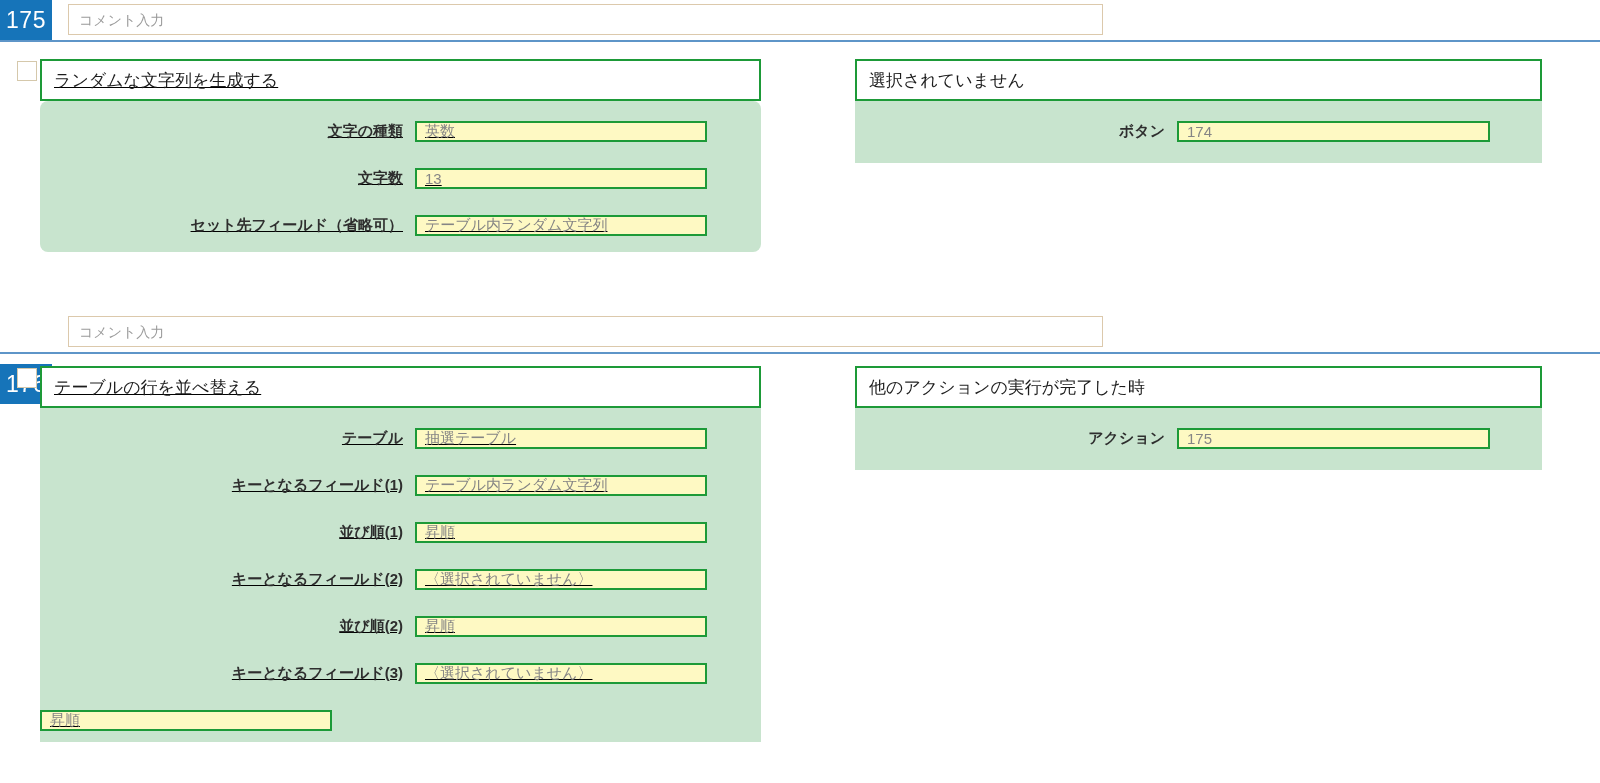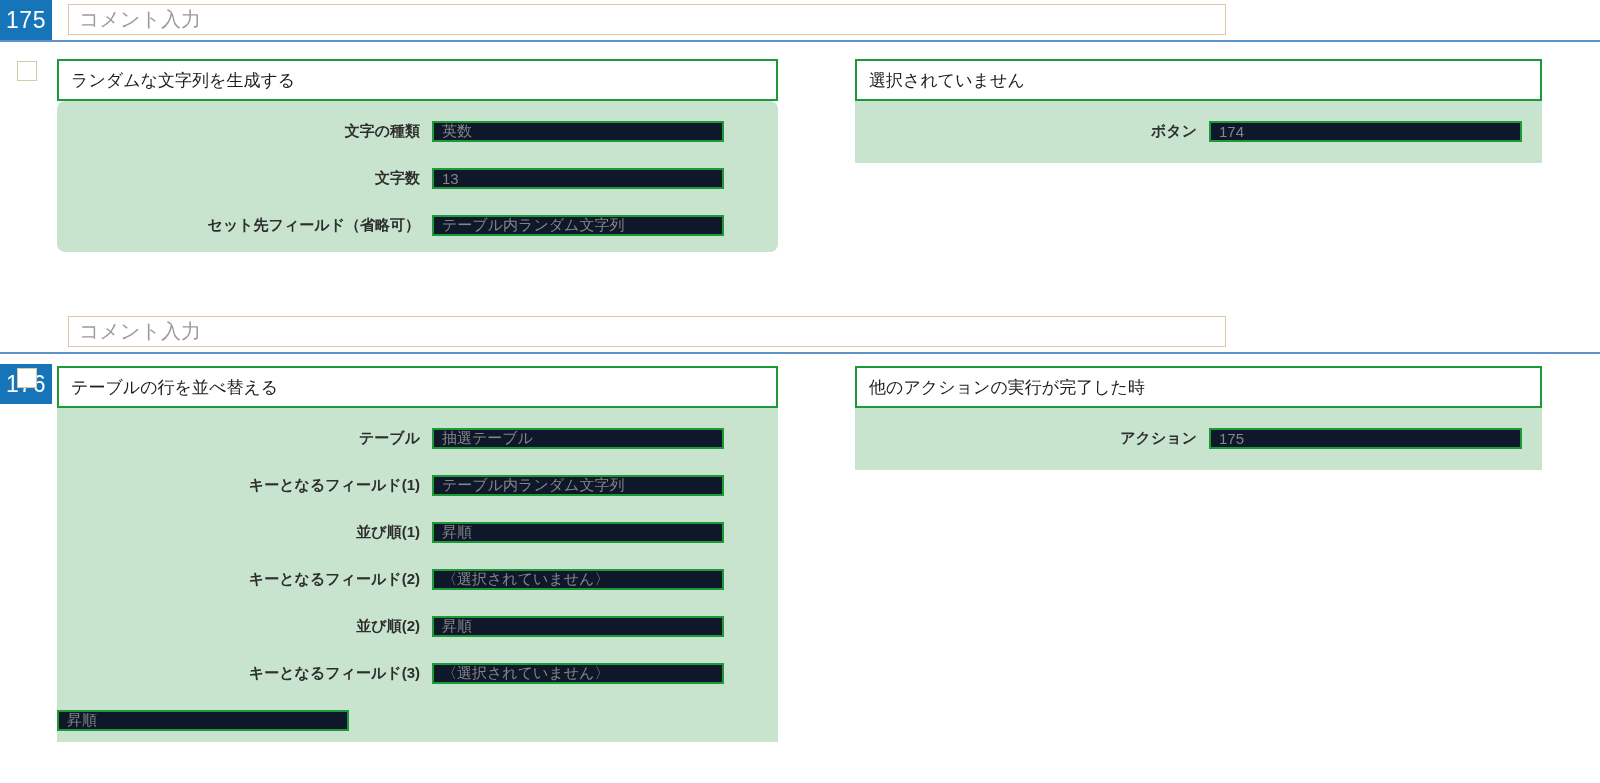--- a/index.html
+++ b/index.html
@@ -9,23 +9,23 @@
     font-family:"Liberation Sans","DejaVu Sans",sans-serif; overflow:hidden;
   }
   
   .badge {
     position:absolute; left:0; width:52px; height:40px; background:#1674b9;
     color:#ffffff; display:flex; align-items:center; justify-content:center;
     font-size:23px; letter-spacing:0.5px;
   }
   
   .comment {
-    position:absolute; left:68px; width:1158px; height:31px;
+    position:absolute; left:68px; width:1035px; height:31px;
     border:1px solid #dcc9ac; background:#ffffff; padding:0 10px;
-    font-size:20px; color:#8a8a8a; outline:none;
+    font-size:14px; color:#8a8a8a; outline:none;
     font-family:"Liberation Sans","DejaVu Sans",sans-serif;
   }
   .comment::placeholder { color:#9b9b9b; opacity:1; }
   
   .hr { position:absolute; left:0; width:1600px; height:2px; background:#5e95c8; }
   
   .checkbox {
     position:absolute; left:17px; width:20px; height:20px;
     border:1px solid #d5c8ab; background:#ffffff; cursor:pointer;
   }
@@ -39,31 +39,31 @@
   .panel-body {
     background:#c8e4ce; display:flex; flex-direction:column;
     gap:17px; padding-top:15px;
   }
   .row { display:flex; align-items:center; height:30px; }
   .row-label {
     flex:1; text-align:right; font-weight:bold; font-size:15px;
     color:#2e2e2e; margin-right:12px; white-space:nowrap;
   }
   .row-input {
-    height:21px; background:#0f172a; border:2px solid #1d9a38;
+    height:21px; background:#fef9c3; border:2px solid #1d9a38;
     font-size:15px; color:#858585; display:flex; align-items:center;
     padding-left:8px; white-space:nowrap; overflow:hidden; cursor:pointer;
   }
   
-  .panel-action { left:57px; width:721px; }
+  .panel-action { left:40px; width:721px;text-decoration:underline; }
   .panel-action .panel-body { padding-right:54px; }
   .panel-action .row-input { width:292px; flex:none; }
   
   .panel-trigger { left:855px; width:687px; }
-  .panel-trigger .panel-body { padding-right:20px; }
+  .panel-trigger .panel-body { padding-right:52px; }
   .panel-trigger .row-input { width:313px; flex:none; }
   
   .b1-badge   { top:0; }
   .b1-comment { top:4px; }
   .b1-hr      { top:40px; }
   .b1-check   { top:61px; }
   .b1-panel   { top:59px; }
   .b1-action-body  { height:151px;border-radius:8px; }
   .b1-trigger-body { height:62px; }
   .b2-badge   { top:328px;margin-top:36px; }

